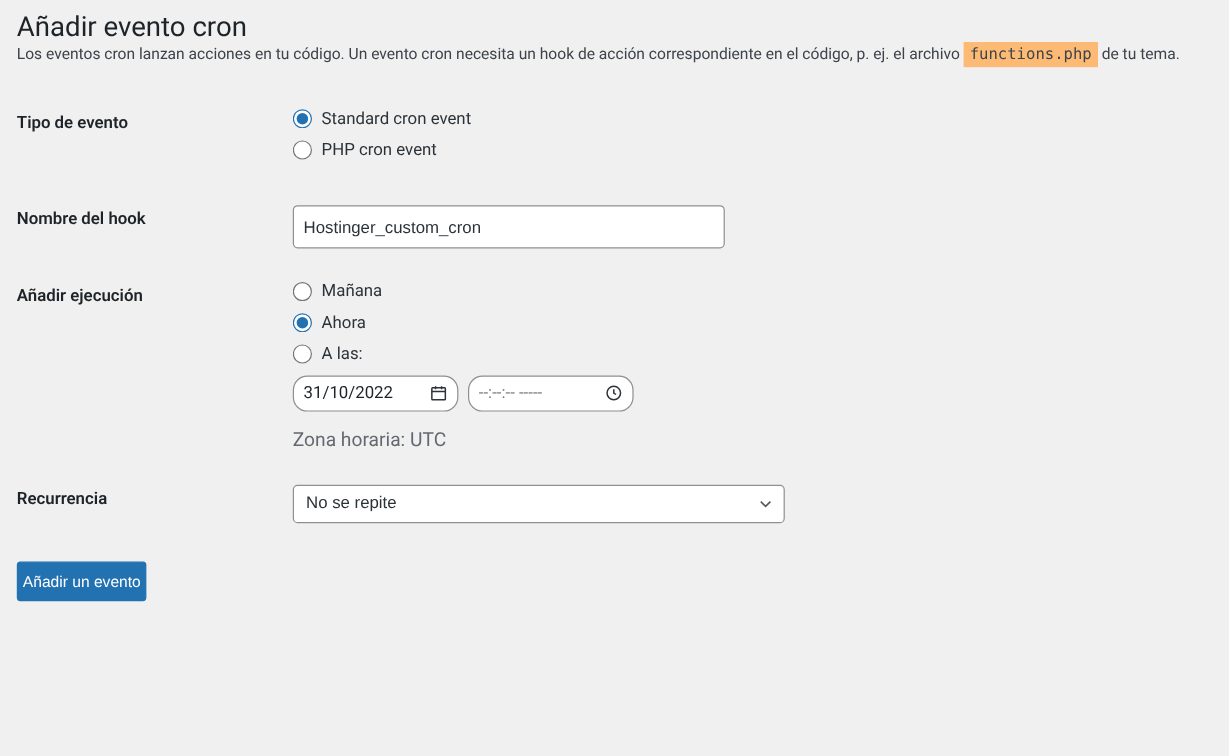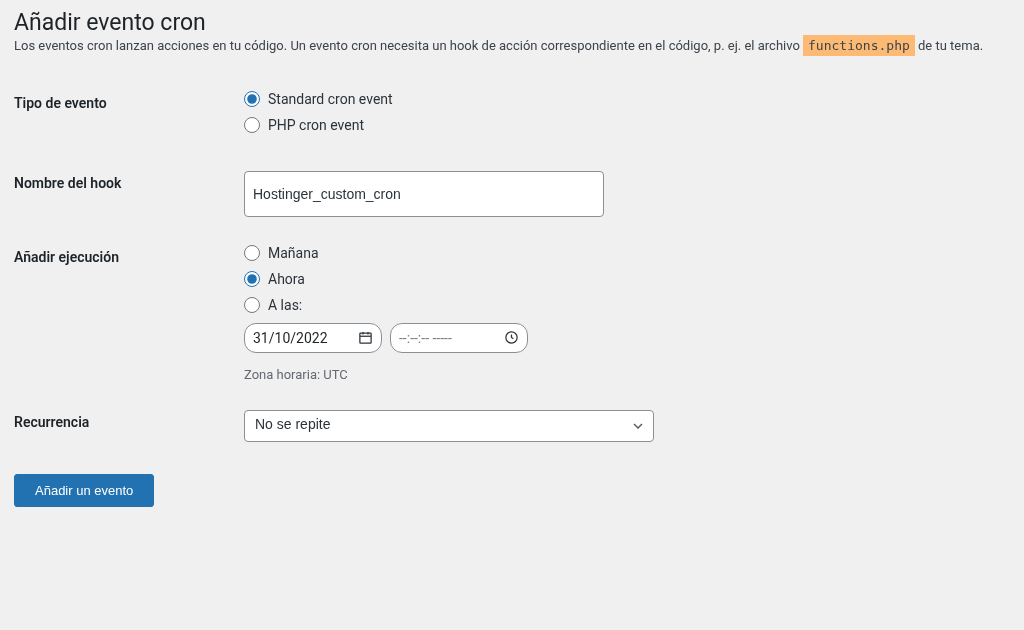--- a/index.html
+++ b/index.html
@@ -47,21 +47,21 @@
       border: 1px solid #8c8f94;
     }
     .radio-line label { font-size: 14px; color: #2c3338; }
     input[type="text"], select {
       font-size: 14px;
       padding: 16px 8px;
       border: 1px solid #8c8f94;
       border-radius: 4px;
       background: #fff;
       color: #2c3338;
-      height: 46px;
+      height: 36px;
     }
     input.wide { width: 360px; }
     .description {
       margin-top: 8px;
       color: #646970;
       font-size: 13px;
     }
     .description code { font-size: 12.5px; }
     .date-time-row { display: flex; gap: 8px; margin-top: 4px; margin-bottom: 14px; }
     .date-input, .time-input {
@@ -71,21 +71,21 @@
       border: 1px solid #8c8f94;
       border-radius: 12px;
       background: #fff;
       height: 30px;
       padding: 0 8px;
       font-size: 14px;
     }
     .date-input { width: 138px; }
     .time-input { width: 138px; color: #787c82; }
     .icon { width: 15px; height: 15px; flex-shrink: 0; }
-    .tz-note { color: #646970; font-size: 13px; }
+    .tz-note { color: #646970; font-size: 16px; }
     select.recurrence {
       width: 410px;
       height: 32px;
       appearance: none;
       padding: 0 28px 4px 10px;
       background-image: none;
       position: relative;
     }
     .select-wrap { position: relative; display: inline-block; }
     .select-wrap .chev {
@@ -95,21 +95,21 @@
       color: #50575e;
     }
     .submit {
       margin-top: 18px;
     }
     .button-primary {
       background: #2271b1;
       border: 1px solid #2271b1;
       color: #fff;
       font-size: 13px;
-      padding: 6px 20px;
+      padding: 6px 4px;
       border-radius: 3px;
       cursor: pointer;
       line-height: 1.5;
     }
   </style>
 </head>
 <body>
 
 <h1>Añadir evento cron</h1>
 

